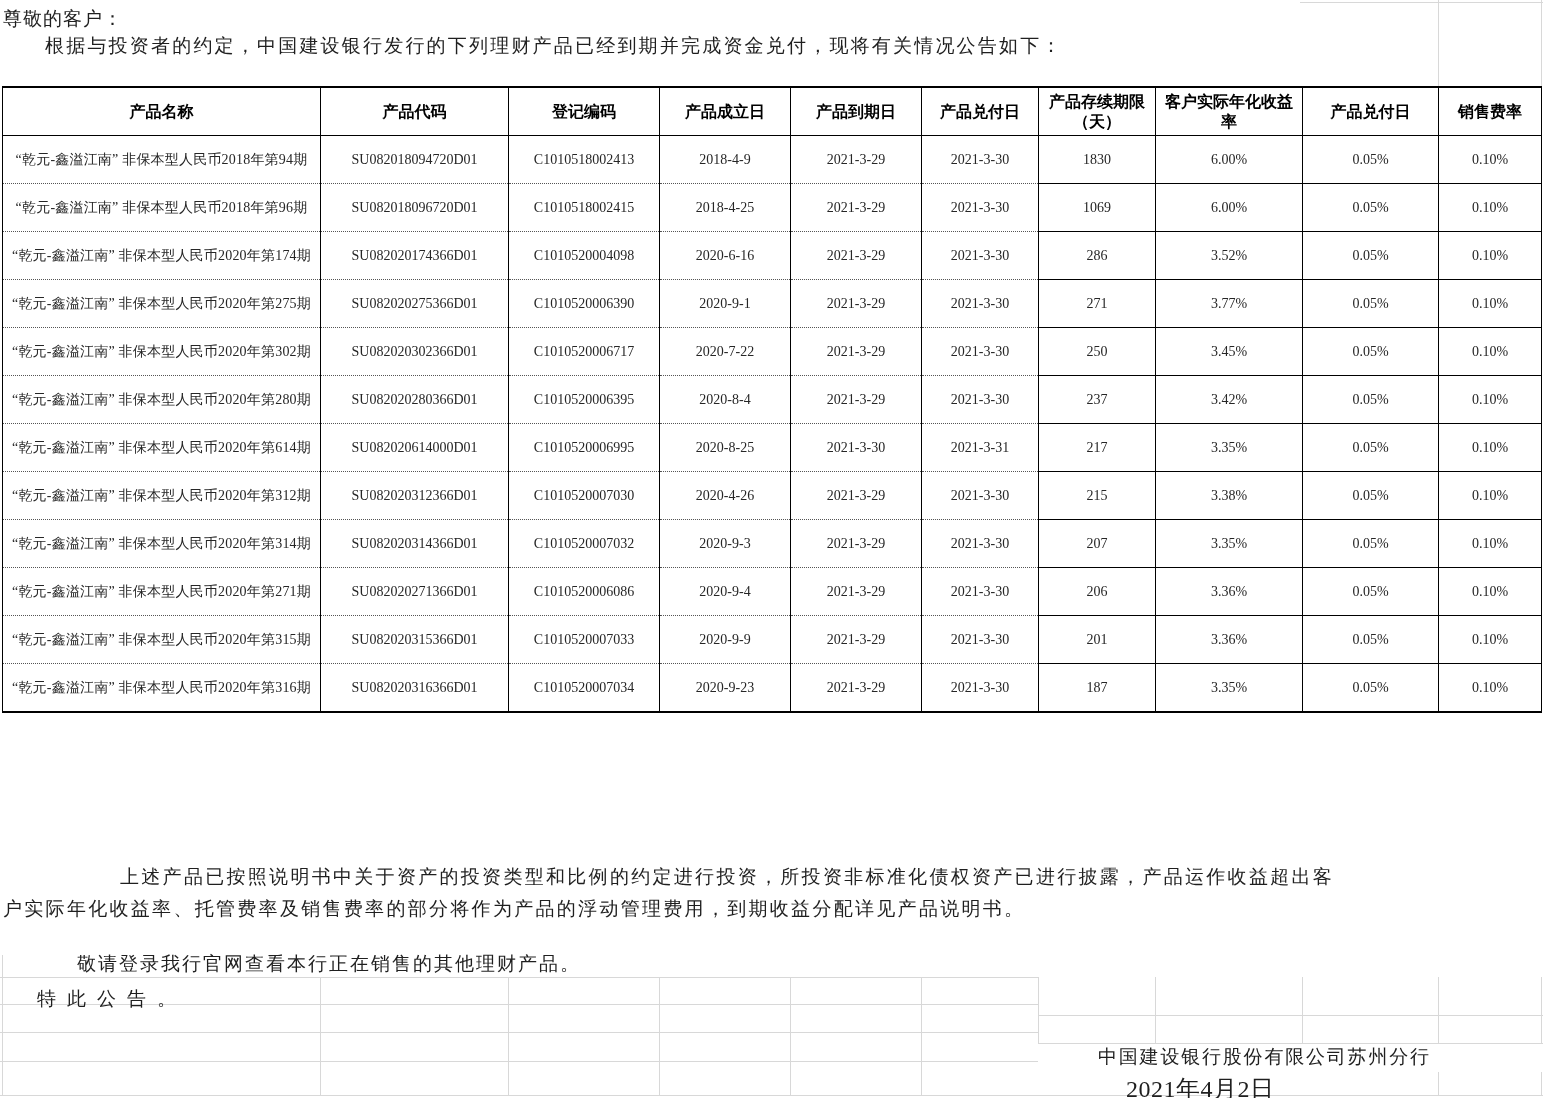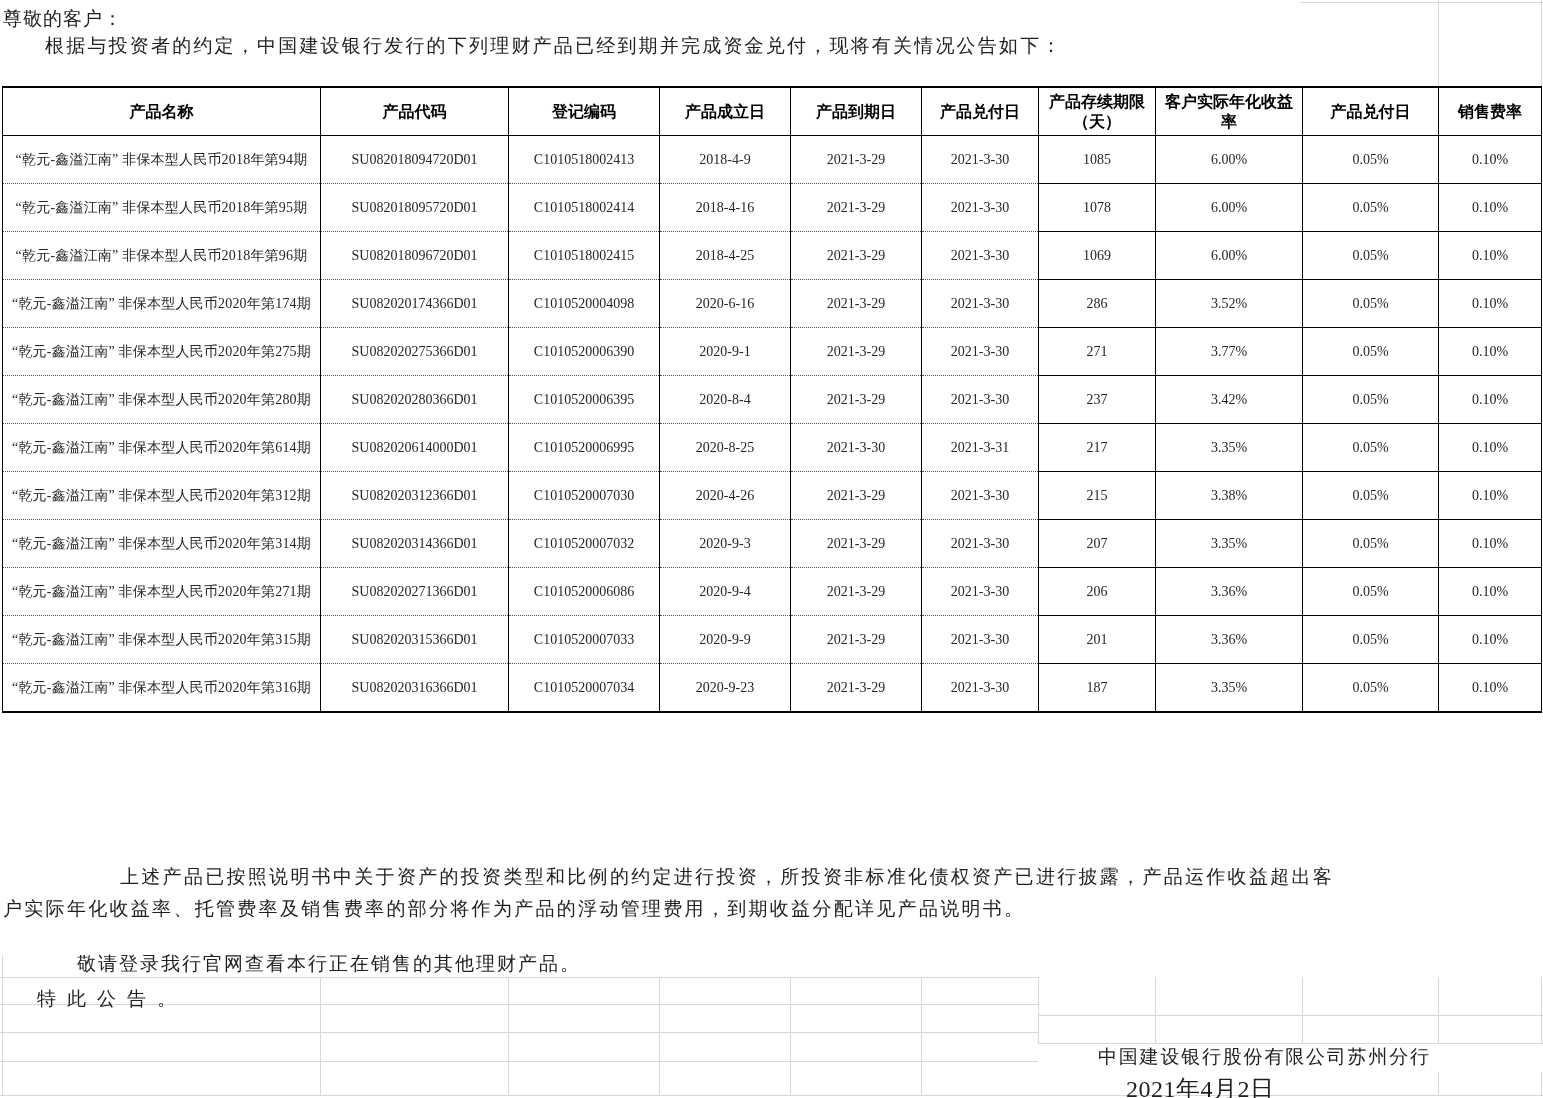--- a/index.html
+++ b/index.html
@@ -88,33 +88,21 @@
         </tr>
       </thead>
     <tbody>
         <tr class="body-row">
           <td class="c-name sep-dot">“乾元-鑫溢江南” 非保本型人民币2018年第94期</td>
           <td class="c-code sep-dot">SU082018094720D01</td>
           <td class="c-reg sep-dot">C1010518002413</td>
           <td class="c-date sep-dot">2018-4-9</td>
           <td class="c-date sep-dot">2021-3-29</td>
           <td class="c-date sep-dot">2021-3-30</td>
-          <td class="c-days sep-solid">1085</td>
-          <td class="c-pct sep-solid">6.00%</td>
-          <td class="c-pct sep-solid">0.05%</td>
-          <td class="c-pct sep-solid">0.10%</td>
-        </tr>
-        <tr class="body-row">
-          <td class="c-name sep-dot">“乾元-鑫溢江南” 非保本型人民币2018年第95期</td>
-          <td class="c-code sep-dot">SU082018095720D01</td>
-          <td class="c-reg sep-dot">C1010518002414</td>
-          <td class="c-date sep-dot">2018-4-16</td>
-          <td class="c-date sep-dot">2021-3-29</td>
-          <td class="c-date sep-dot">2021-3-30</td>
-          <td class="c-days sep-solid">1078</td>
+          <td class="c-days sep-solid">1830</td>
           <td class="c-pct sep-solid">6.00%</td>
           <td class="c-pct sep-solid">0.05%</td>
           <td class="c-pct sep-solid">0.10%</td>
         </tr>
         <tr class="body-row">
           <td class="c-name sep-dot">“乾元-鑫溢江南” 非保本型人民币2018年第96期</td>
           <td class="c-code sep-dot">SU082018096720D01</td>
           <td class="c-reg sep-dot">C1010518002415</td>
           <td class="c-date sep-dot">2018-4-25</td>
           <td class="c-date sep-dot">2021-3-29</td>
@@ -138,20 +126,32 @@
         </tr>
         <tr class="body-row">
           <td class="c-name sep-dot">“乾元-鑫溢江南” 非保本型人民币2020年第275期</td>
           <td class="c-code sep-dot">SU082020275366D01</td>
           <td class="c-reg sep-dot">C1010520006390</td>
           <td class="c-date sep-dot">2020-9-1</td>
           <td class="c-date sep-dot">2021-3-29</td>
           <td class="c-date sep-dot">2021-3-30</td>
           <td class="c-days sep-solid">271</td>
           <td class="c-pct sep-solid">3.77%</td>
+          <td class="c-pct sep-solid">0.05%</td>
+          <td class="c-pct sep-solid">0.10%</td>
+        </tr>
+        <tr class="body-row">
+          <td class="c-name sep-dot">“乾元-鑫溢江南” 非保本型人民币2020年第302期</td>
+          <td class="c-code sep-dot">SU082020302366D01</td>
+          <td class="c-reg sep-dot">C1010520006717</td>
+          <td class="c-date sep-dot">2020-7-22</td>
+          <td class="c-date sep-dot">2021-3-29</td>
+          <td class="c-date sep-dot">2021-3-30</td>
+          <td class="c-days sep-solid">250</td>
+          <td class="c-pct sep-solid">3.45%</td>
           <td class="c-pct sep-solid">0.05%</td>
           <td class="c-pct sep-solid">0.10%</td>
         </tr>
         <tr class="body-row">
           <td class="c-name sep-dot">“乾元-鑫溢江南” 非保本型人民币2020年第280期</td>
           <td class="c-code sep-dot">SU082020280366D01</td>
           <td class="c-reg sep-dot">C1010520006395</td>
           <td class="c-date sep-dot">2020-8-4</td>
           <td class="c-date sep-dot">2021-3-29</td>
           <td class="c-date sep-dot">2021-3-30</td>

